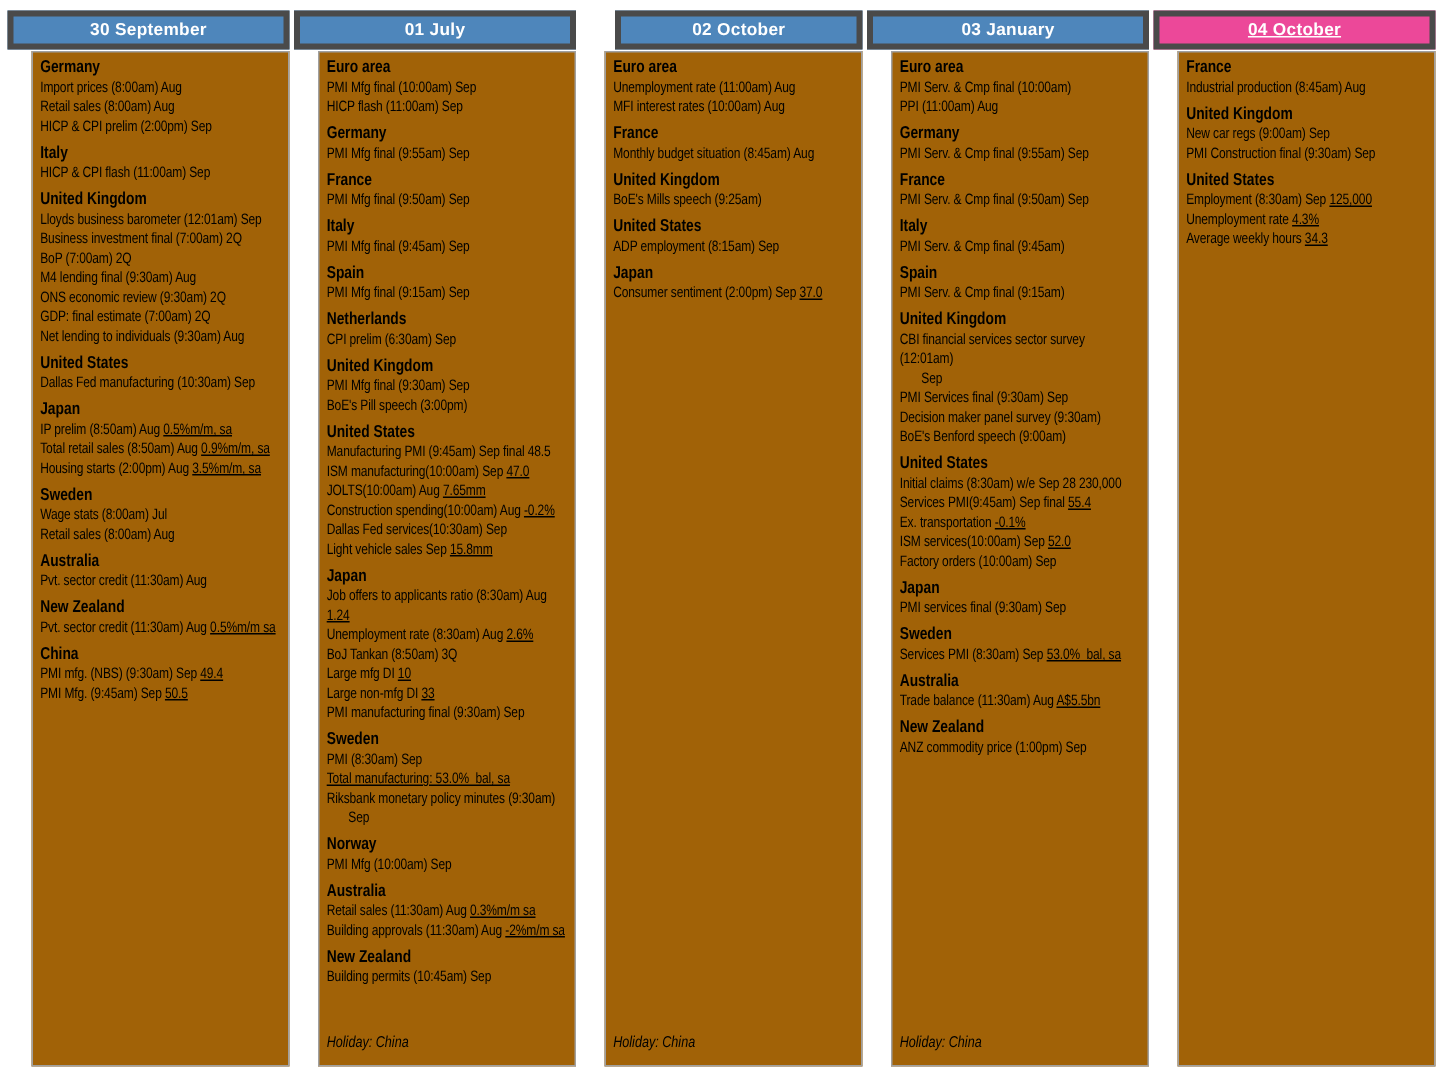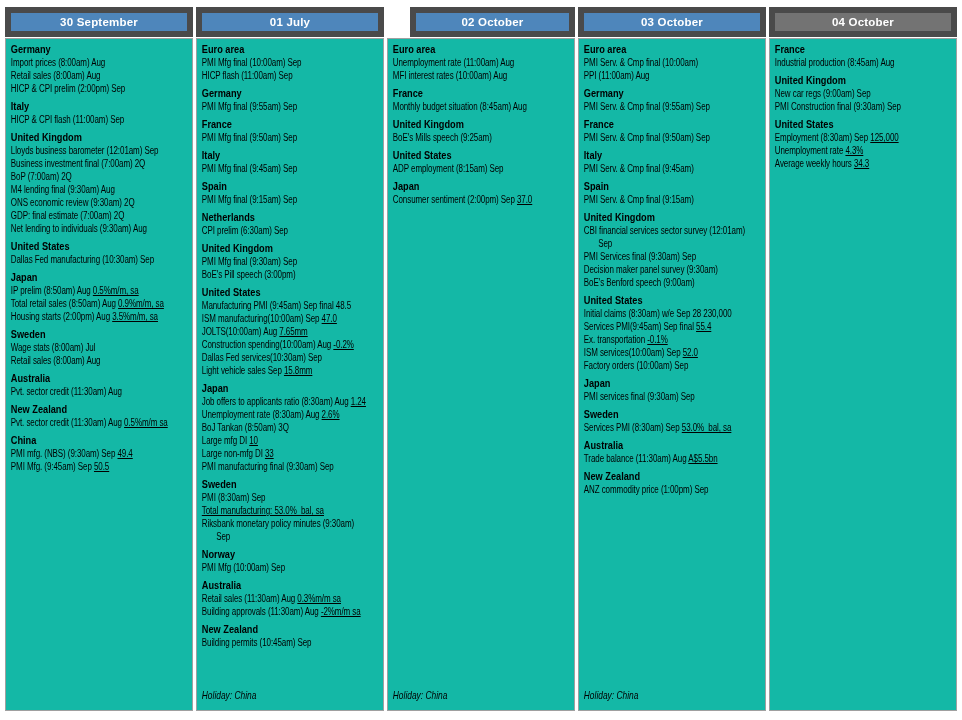--- a/index.html
+++ b/index.html
@@ -1,27 +1,27 @@
 <!DOCTYPE html>
 <html><head>
 <meta charset="utf-8">
 <style>
   html,body{margin:0;padding:0;background:#ffffff;}
   body{width:962px;height:720px;position:relative;font-family:"Liberation Sans",sans-serif;color:#000;}
   #calendar{position:absolute;left:5px;top:7px;width:952px;height:704px;display:flex;gap:3px;}
   .col{flex:1 1 0;min-width:0;display:flex;flex-direction:column;}
   .col-header{
-    border:6px solid #c4b5fd;
+    border:4px solid #c4b5fd;
     color:#fff;font-weight:bold;font-size:11.5px;line-height:14px;
     text-align:center;padding:2px 0 2px;letter-spacing:0.2px;
     flex:0 0 auto;
   }
   .col-body{
-    flex:1 1 auto;border:1px solid #a0a0a0;margin-top:1px;background:#14b8a6;
-    position:relative;overflow:hidden;
+    flex:1 1 auto;border:1px solid #a0a0a0;margin-top:1px;background:#a16207;
+    position:relative;overflow:hidden;margin-left:16px;
   }
   .scalewrap{
     position:absolute;top:0;left:0;height:100%;width:125%;
     transform:scaleX(0.8);transform-origin:0 0;
     display:flex;flex-direction:column;
     box-sizing:border-box;padding:3px 7px 8px 6px;
   }
   .group{flex:0 0 auto;}
   .country{font-weight:bold;font-size:11.5px;line-height:14px;margin-top:4px;white-space:pre-wrap;}
   .group:first-child .country{margin-top:0;}
@@ -188,21 +188,21 @@
           </div>
           <div class="group">
             <div class="country">Japan</div>
             <div class="item"><span>Consumer sentiment (2:00pm) Sep </span><span class="val">37.0</span></div>
           </div>
           <div class="holiday">Holiday: China</div>
         </div>
       </div>
     </div>
     <div class="col">
-      <div class="col-header" style="background: rgb(78, 134, 187); border-color: rgb(74, 74, 74);">03 October</div>
+      <div class="col-header" style="background: rgb(78, 134, 187); border-color: rgb(74, 74, 74);">03 January</div>
       <div class="col-body" style="border-color: rgb(160, 160, 160);">
         <div class="scalewrap">
           <div class="group">
             <div class="country">Euro area</div>
             <div class="item"><span>PMI Serv. &amp; Cmp final (10:00am)</span></div>
             <div class="item"><span>PPI (11:00am) Aug</span></div>
           </div>
           <div class="group">
             <div class="country">Germany</div>
             <div class="item"><span>PMI Serv. &amp; Cmp final (9:55am) Sep</span></div>
@@ -249,21 +249,21 @@
           </div>
           <div class="group">
             <div class="country">New Zealand</div>
             <div class="item"><span>ANZ commodity price (1:00pm) Sep</span></div>
           </div>
           <div class="holiday">Holiday: China</div>
         </div>
       </div>
     </div>
     <div class="col">
-      <div class="col-header" style="background: #737373; border-color: rgb(74, 74, 74);">04 October</div>
+      <div class="col-header" style="background: #ec4899; border-color: rgb(74, 74, 74); text-decoration: underline;">04 October</div>
       <div class="col-body" style="border-color: rgb(160, 160, 160);">
         <div class="scalewrap">
           <div class="group">
             <div class="country">France</div>
             <div class="item"><span>Industrial production (8:45am) Aug</span></div>
           </div>
           <div class="group">
             <div class="country">United Kingdom</div>
             <div class="item"><span>New car regs (9:00am) Sep</span></div>
             <div class="item"><span>PMI Construction final (9:30am) Sep</span></div>

